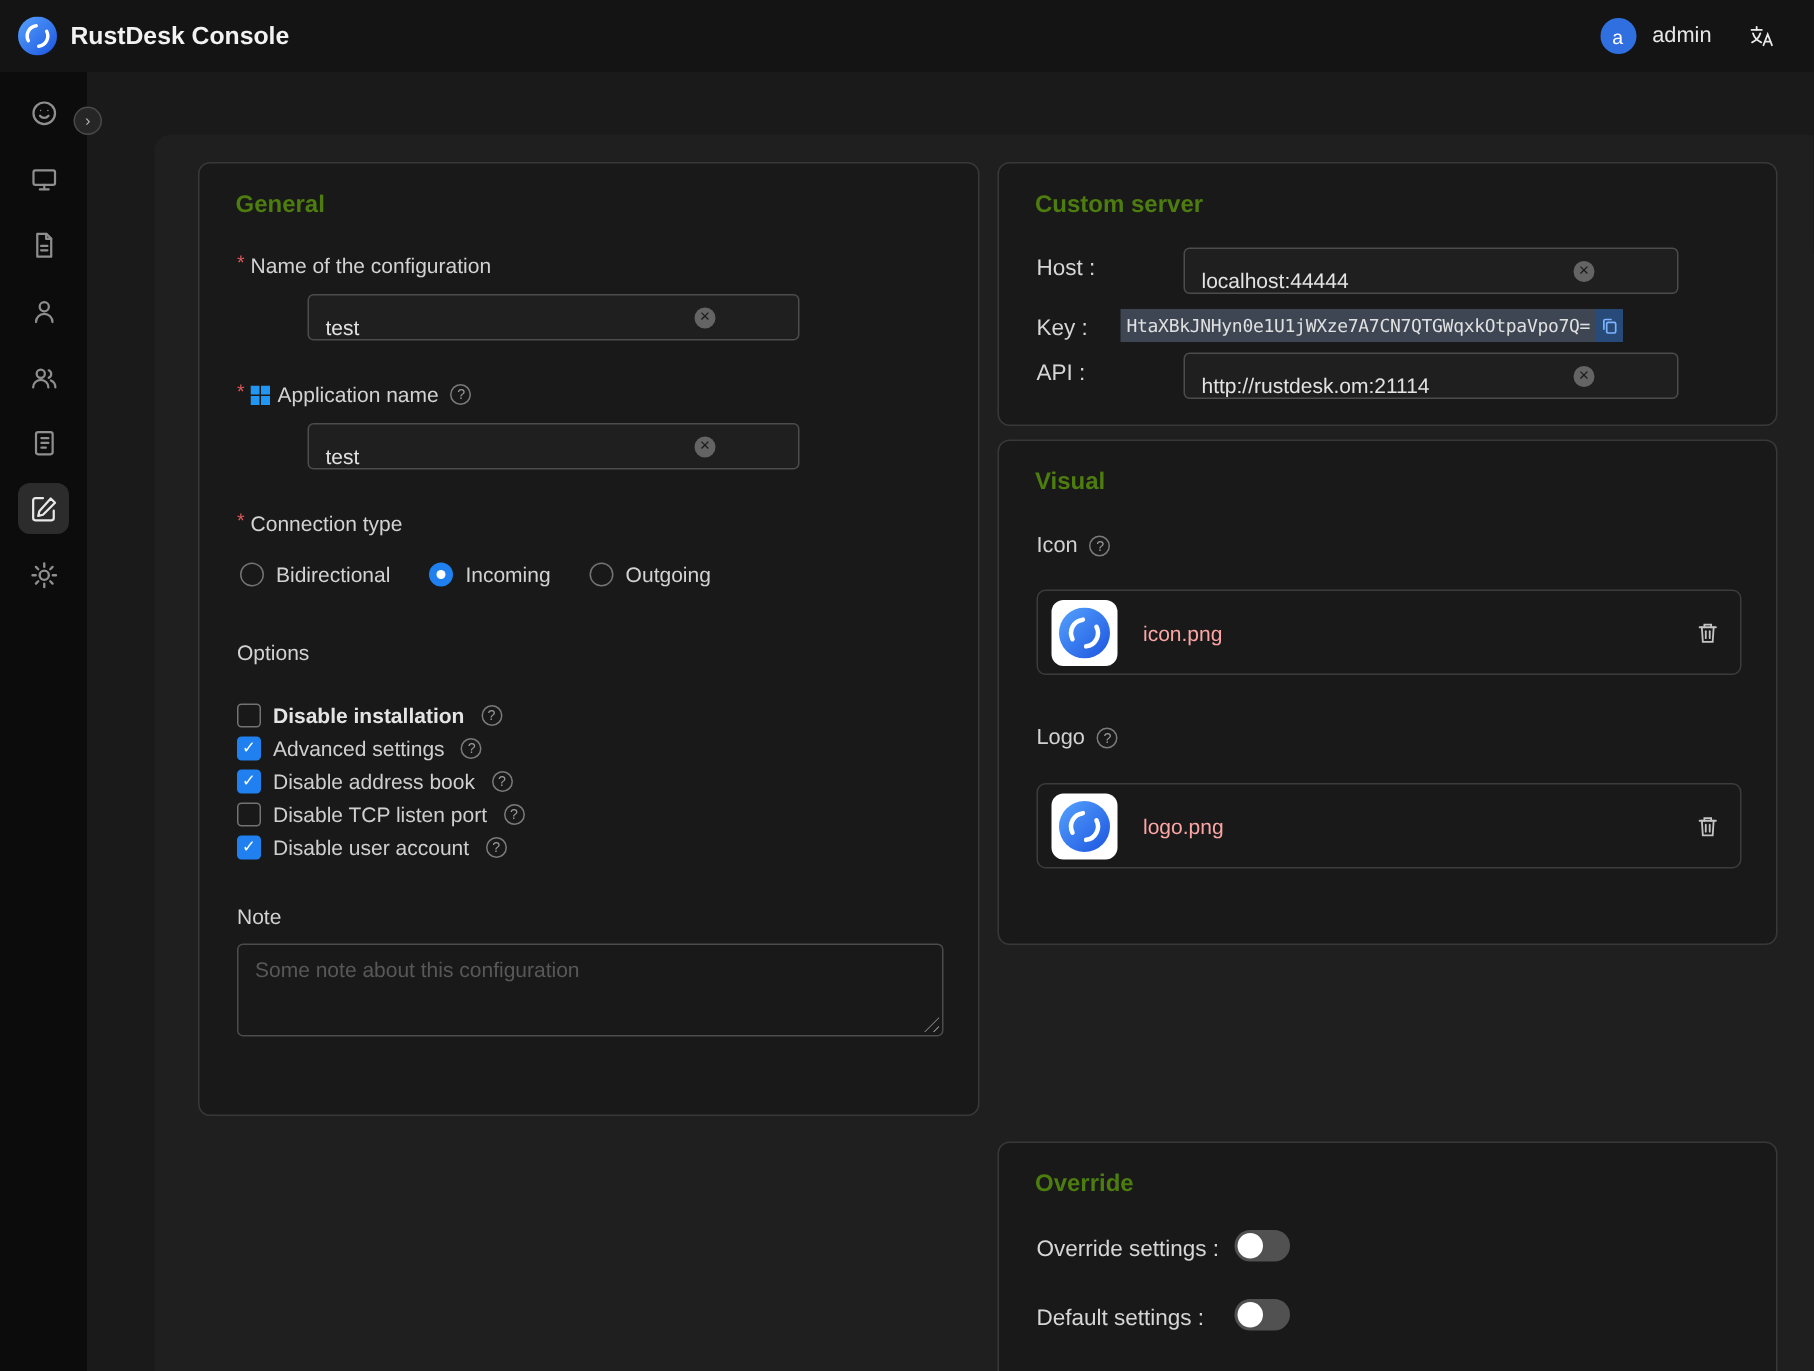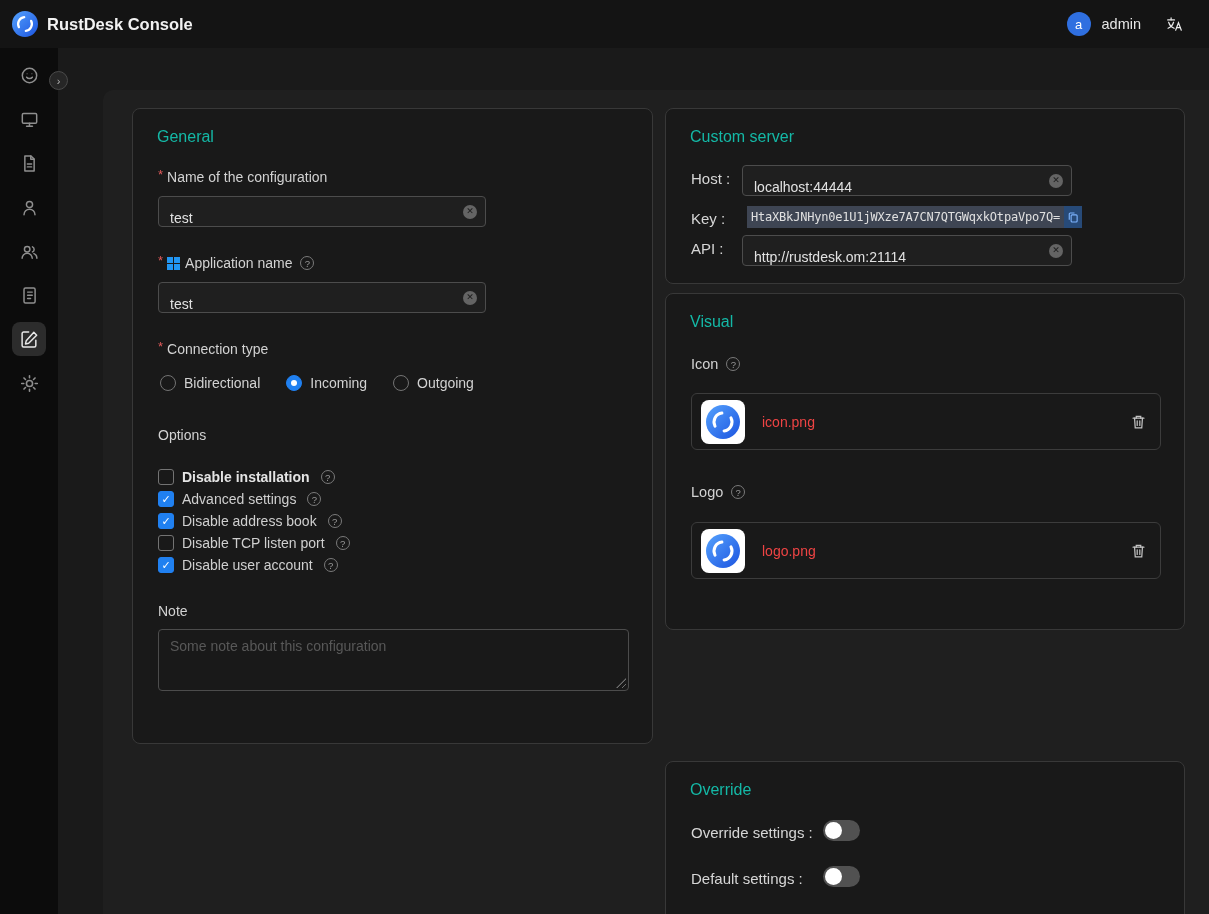--- a/index.html
+++ b/index.html
@@ -24,36 +24,36 @@
   .side-item.active { background:#2c2c2c; color:#e8e8e8; }
   #expand-btn { position:absolute; left:49px; top:71px; width:19px; height:19px; border-radius:50%;
     background:#262626; border:1px solid #4a4a4a; color:#b5b5b5; display:flex; align-items:center;
     justify-content:center; font-size:11px; z-index:7; cursor:pointer; }
 
   
   #main { position:absolute; left:58px; top:48px; width:1151px; height:866px; background:#1a1a1a; }
   #panel { position:absolute; left:45px; top:42px; width:1106px; height:824px; background:#1f1f1f;
     border-top-left-radius:10px; overflow:hidden; }
   .card { position:absolute; background:#191919; border:1px solid #383838; border-radius:8px; }
-  .card-title { position:absolute; left:24px; top:19px; font-size:16px; color:#14b8a6; font-weight:400; }
+  .card-title { position:absolute; left:24px; top:19px; font-size:16px; color:#4d7c0f; font-weight:700; }
 
   #card-general  { left:29px;  top:18px;  width:521px; height:636px; }
   #card-server   { left:562px; top:18px;  width:520px; height:176px; }
   #card-visual   { left:562px; top:203px; width:520px; height:337px; }
   #card-security { left:562px; top:549px; width:520px; height:111px; }
   #card-advanced { left:562px; top:671px; width:520px; height:240px; }
 
   
   .fld-label { position:absolute; left:25px; height:20px; font-size:14px; color:#d2d2d2;
     display:flex; align-items:center; gap:5px; }
   .req { color:#e05a5a; font-size:13px; align-self:flex-start; margin-right:-1px; }
   .input-wrap { position:absolute; }
   .text-input { width:100%; height:100%; background:#1f1f1f; border:1px solid #4c4c4c;
     border-radius:4px; color:#e2e2e2; font-size:14px; padding:12px 30px 0 11px;
-    font-family:inherit; outline:none; }
+    font-family:inherit; outline:none;margin-left:47px; }
   .clear-btn { position:absolute; right:9px; top:50%; transform:translateY(-50%); width:14px;
     height:14px; border-radius:50%; background:#646464; color:#1c1c1c; font-size:9px;
     display:flex; align-items:center; justify-content:center; cursor:pointer; line-height:1; }
   .help { width:14px; height:14px; border-radius:50%; border:1px solid #7a7a7a; color:#9a9a9a;
     font-size:9.5px; display:inline-flex; align-items:center; justify-content:center;
     margin-left:3px; cursor:pointer; flex:none; }
   .switch { position:absolute; width:37px; height:21px; border-radius:11px; background:#515151; cursor:pointer; }
   .switch::after { content:""; position:absolute; left:2px; top:2px; width:17px; height:17px;
     border-radius:50%; background:#fff; }
 
@@ -97,21 +97,21 @@
 
   
   .vis-label { position:absolute; left:25px; height:20px; font-size:14.5px; color:#d2d2d2;
     display:flex; align-items:center; gap:5px; }
   #lbl-icon { top:60px; } #lbl-logo { top:188px; }
   .file-box { position:absolute; left:25px; width:470px; height:57px; border:1px solid #3c3c3c;
     border-radius:6px; display:flex; align-items:center; padding:0 14px 0 9px; background:#191919; }
   #icon-box { top:99px; } #logo-box { top:228px; }
   .thumb { width:44px; height:44px; background:#fff; border-radius:8px; flex:none;
     display:flex; align-items:center; justify-content:center; }
-  .file-link { margin-left:17px; font-size:14px; color:#ef4444; cursor:pointer; }
+  .file-link { margin-left:17px; font-size:14px; color:#fca5a5; cursor:pointer; }
   .trash { margin-left:auto; color:#c4c4c4; cursor:pointer; display:flex; }
 
   
   .row-label { position:absolute; left:25px; font-size:15px; color:#d6d6d6; }
   #lbl-preset { top:53px; } #sw-preset { left:157px; top:49px; }
   #lbl-override { top:62px; } #sw-override { left:157px; top:58px; }
   #lbl-default { top:108px; } #sw-default { left:157px; top:104px; }
 
   svg { display:block; }
 </style>

